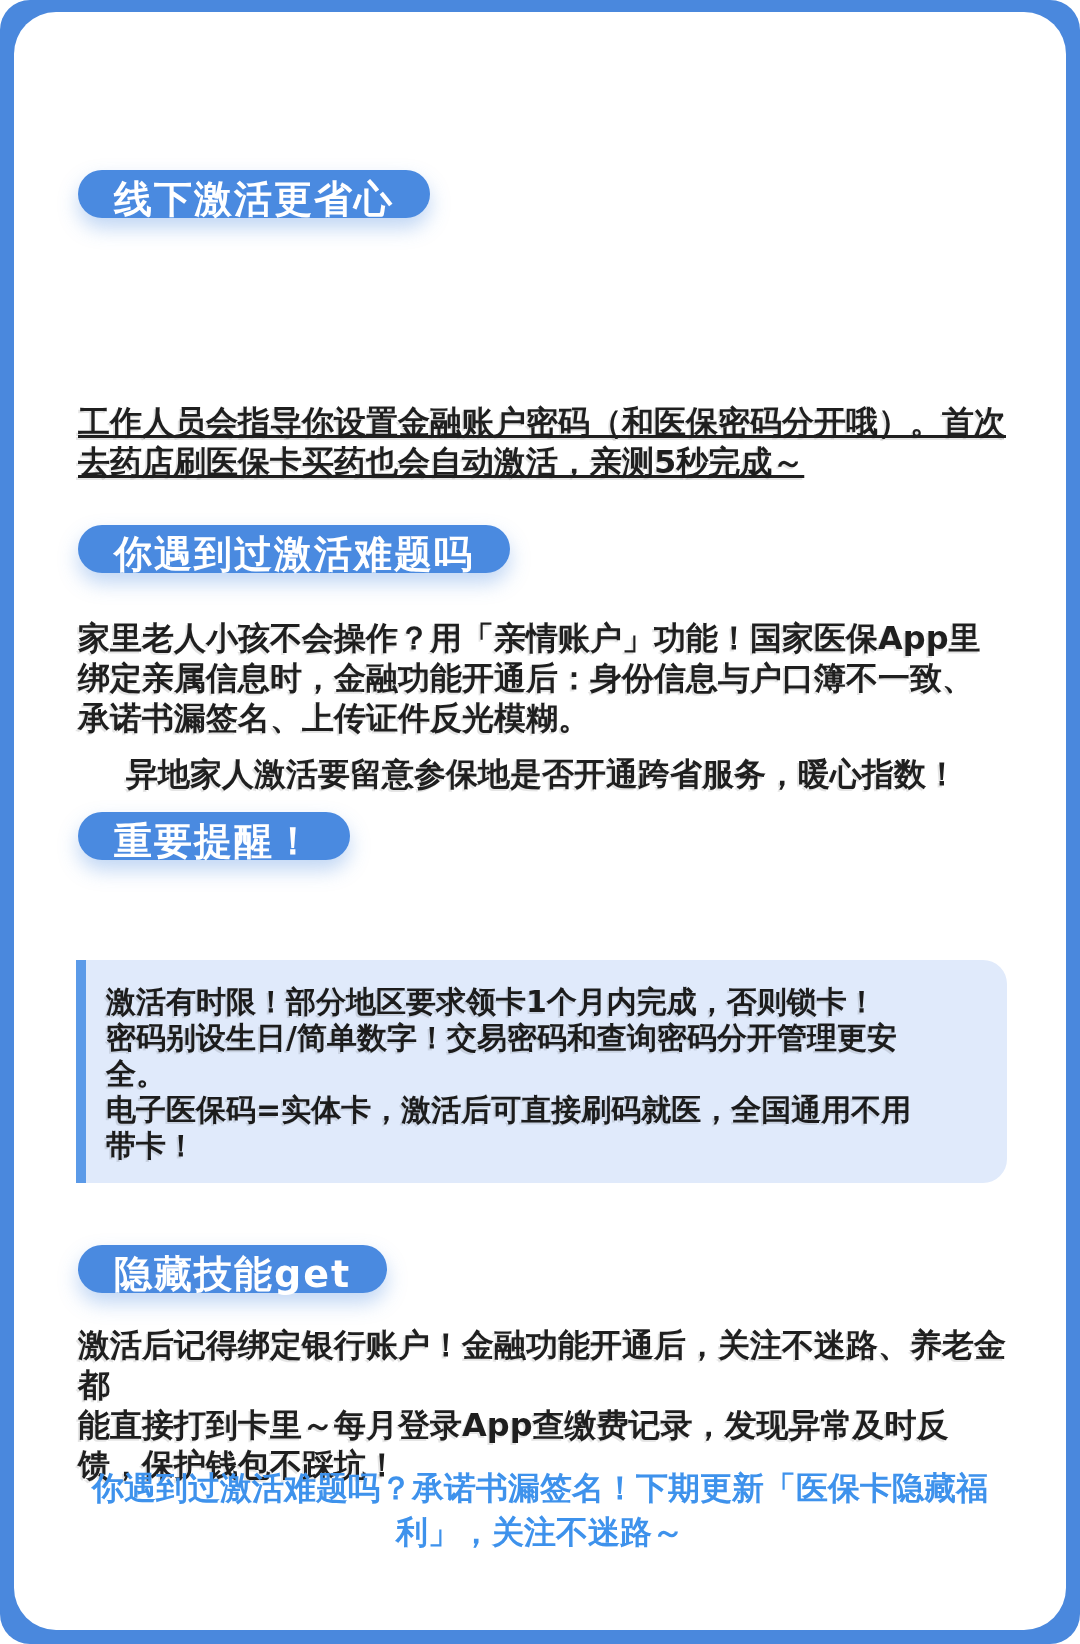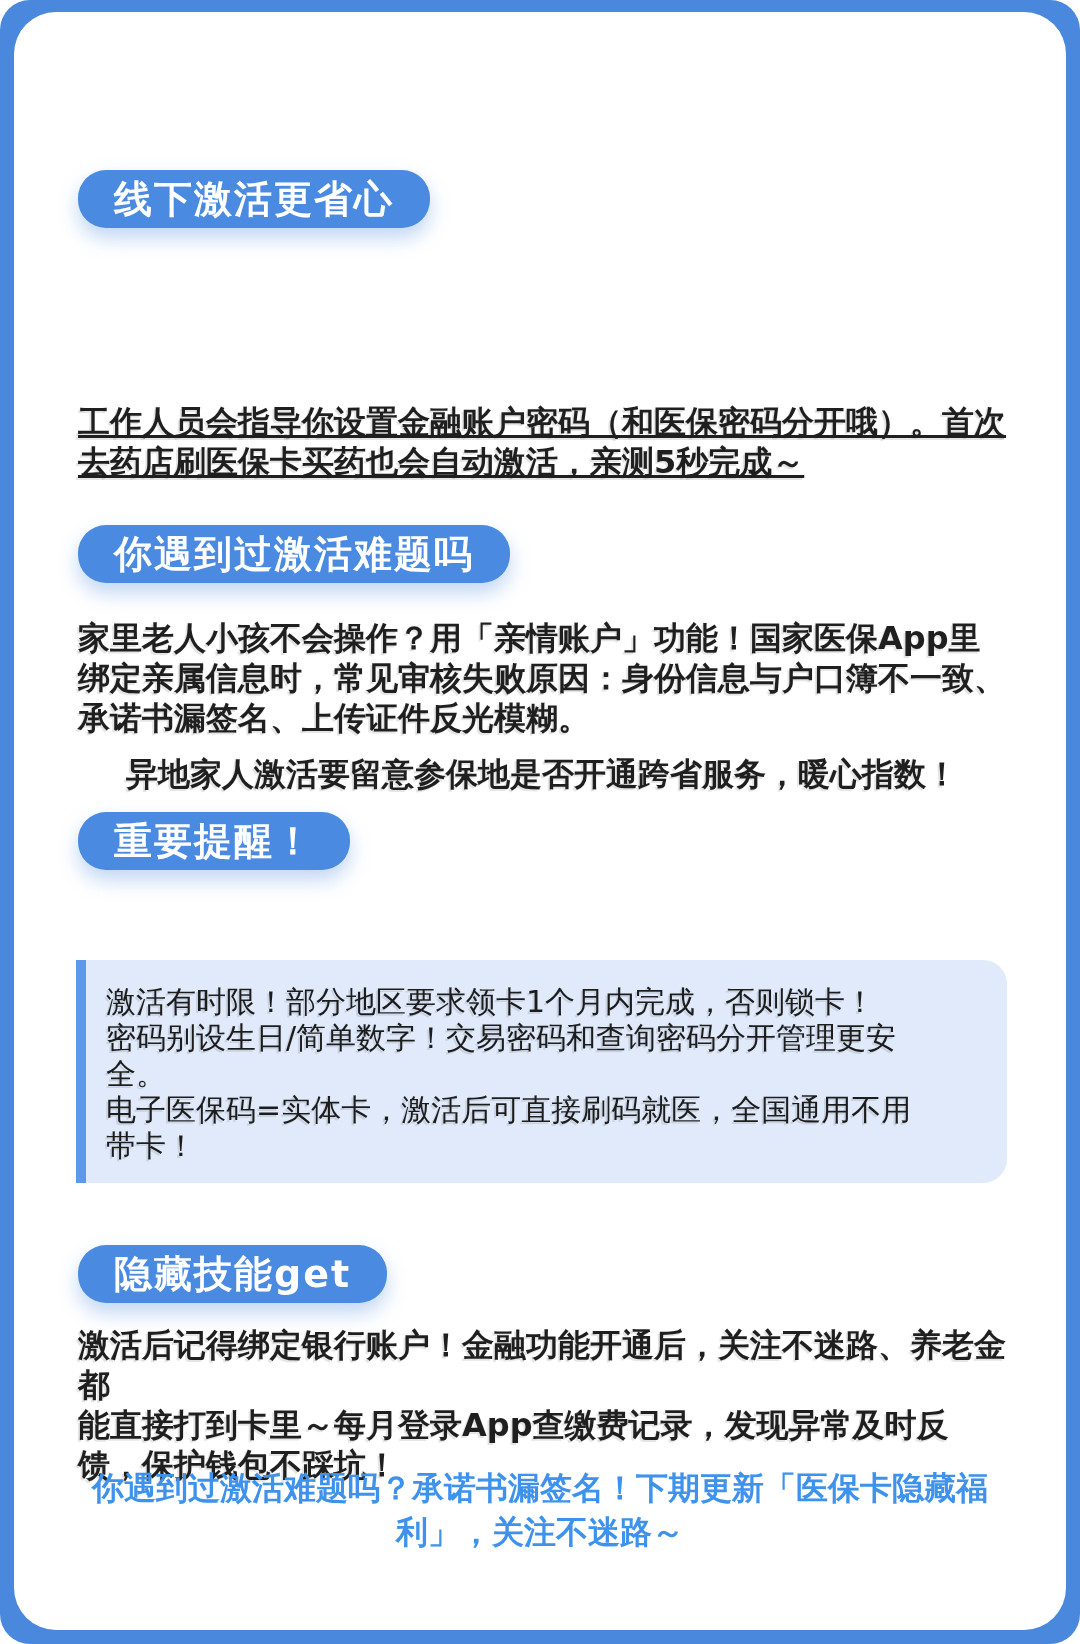--- a/index.html
+++ b/index.html
@@ -30,21 +30,21 @@
     background: #ffffff;
     border-radius: 42px;
   }
   .layer {
     position: absolute;
     inset: 0;
   }
   .pill {
     position: absolute;
     left: 78px;
-    height: 58px;
+    height: 48px;
     line-height: 58px;
     padding: 0 36px;
     background: #4a8ae0;
     color: #ffffff;
     font-size: 38px;
     font-weight: bold;
     letter-spacing: 2px;
     border-radius: 28px;
     box-shadow: 0 10px 20px rgba(74, 138, 224, 0.35);
     white-space: nowrap;
@@ -77,21 +77,21 @@
   .callout-box {
     flex: 1 1 auto;
     background: #e0eafb;
     border-radius: 0 24px 24px 0;
     box-sizing: border-box;
     padding: 24px 28px 0 20px;
   }
   .callout-text {
     color: #1c1c1c;
     font-size: 30px;
-    font-weight: normal;
+    font-weight: bold;
     line-height: 36px;
     white-space: pre-line;
     text-shadow: -2px 2px 0 rgba(0, 0, 0, 0.10);
   }
   .footer-note {
     position: absolute;
     left: 80px;
     top: 1466px;
     width: 920px;
     text-align: center;
@@ -122,21 +122,21 @@
 
     <div class="pill pill-1">线下激活更省心</div>
 
 
     <div class="para para-2">工作人员会指导你设置金融账户密码（和医保密码分开哦）。首次
 去药店刷医保卡买药也会自动激活，亲测5秒完成～</div>
 
     <div class="pill pill-2">你遇到过激活难题吗</div>
 
     <div class="para para-3">家里老人小孩不会操作？用「亲情账户」功能！国家医保App里
-绑定亲属信息时，常见审核失败原因：身份信息与户口簿不一致、
+绑定亲属信息时，金融功能开通后：身份信息与户口簿不一致、
 承诺书漏签名、上传证件反光模糊。</div>
 
     <div class="para para-4">异地家人激活要留意参保地是否开通跨省服务，暖心指数！</div>
 
     <div class="pill pill-3">重要提醒！</div>
 
     <div class="callout">
       <div class="callout-bar"></div>
       <div class="callout-box">
         <div class="callout-text">激活有时限！部分地区要求领卡1个月内完成，否则锁卡！

